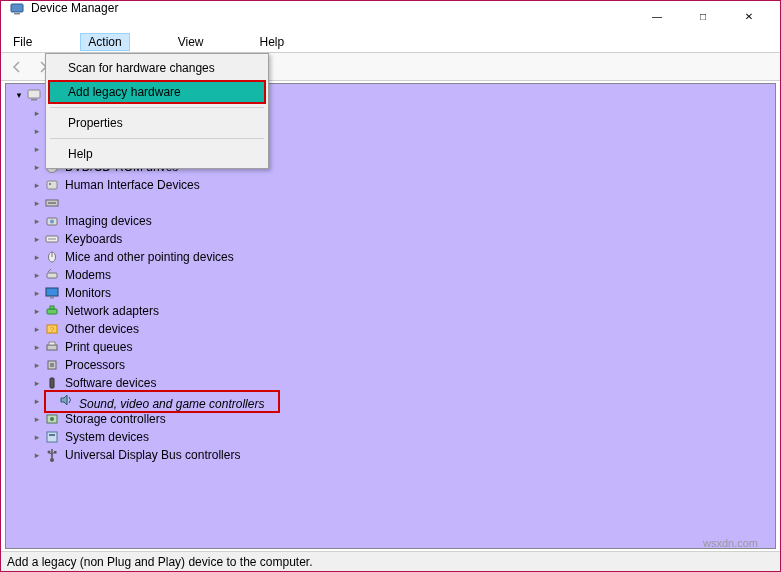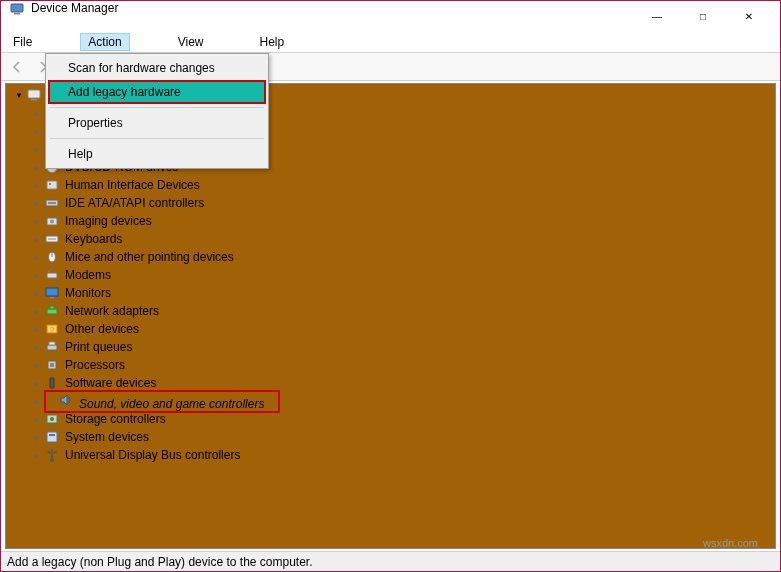--- a/index.html
+++ b/index.html
@@ -50,21 +50,21 @@
 .tb-btn {
   width: 24px; height: 22px;
   display: flex; align-items: center; justify-content: center;
   opacity: .5;
 }
 .tb-sep { width: 1px; height: 20px; background: #d0d0d0; margin: 0 2px; }
 .tree-area {
   position: absolute;
   top: 82px; left: 4px; right: 4px; bottom: 22px;
   border: 1px solid #828790;
-  background: #a16207;
+  background: #c4b5fd;
   overflow: auto;
   padding: 2px;
 }
 .tree-root { padding-left: 4px; }
 .tree-row {
   display: flex; align-items: center;
   height: 18px;
   white-space: nowrap;
 }
 .arrow {
@@ -237,21 +237,20 @@
           <span class="dev-label">Human Interface Devices</span>
         </div>
         <div class="tree-row child">
           <span class="arrow right"></span>
           <span class="dev-icon">
             <svg class="svg16" viewBox="0 0 16 16">
               <rect x="2" y="5" width="12" height="6" fill="#ccc" stroke="#666"></rect>
               <rect x="4" y="7" width="8" height="2" fill="#888"></rect>
             </svg>
           </span>
-          <span class="dev-label">IDE ATA/ATAPI controllers</span>
         </div>
         <div class="tree-row child">
           <span class="arrow right"></span>
           <span class="dev-icon">
             <svg class="svg16" viewBox="0 0 16 16">
               <rect x="3" y="5" width="10" height="7" rx="1" fill="#ddd" stroke="#777"></rect>
               <circle cx="8" cy="8.5" r="2" fill="#69c"></circle>
             </svg>
           </span>
           <span class="dev-label">Imaging devices</span>

